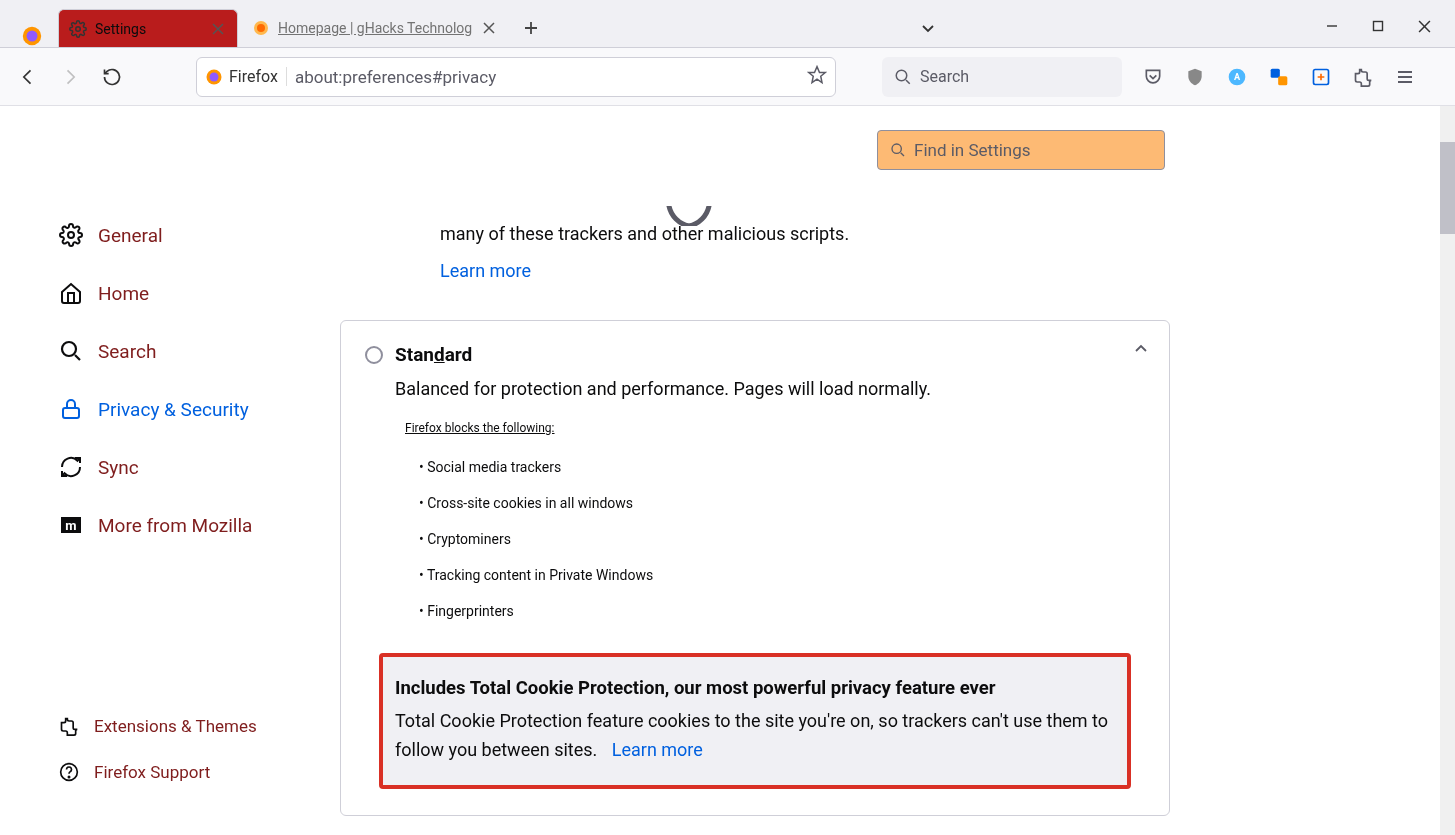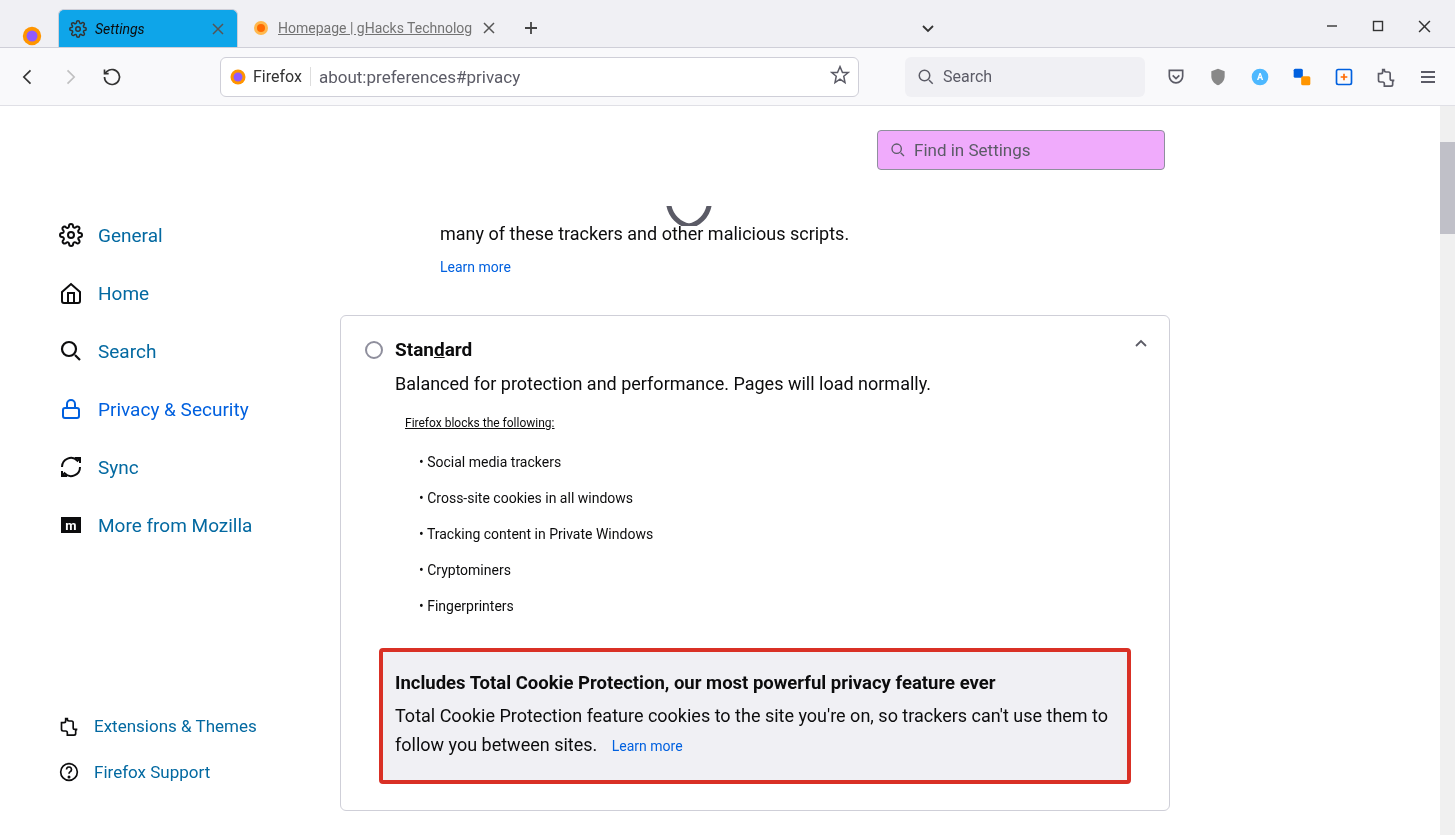--- a/index.html
+++ b/index.html
@@ -36,24 +36,23 @@
       height: 38px;
       border-radius: 6px 6px 0 0;
       margin: 0 2px;
       font-size: 14px;
       gap: 8px;
       min-width: 180px;
       max-width: 280px;
       position: relative;
     }
     .tab.active {
-      background: #0ea5e9;
+      background: #b91c1c;
       border: 1px solid #cfcfd8;
       border-bottom: none;
-      font-style: italic;
     }
     .tab.inactive { color: #737373; text-decoration: underline; }
     .tab-icon { width: 18px; height: 18px; display: flex; align-items: center; justify-content: center; flex-shrink: 0; }
     .tab-label { flex: 1; white-space: nowrap; overflow: hidden; text-overflow: ellipsis; }
     .tab-close { width: 18px; height: 18px; display: flex; align-items: center; justify-content: center; color: #555; cursor: pointer; flex-shrink: 0; }
     .new-tab-btn { width: 30px; height: 30px; display: flex; align-items: center; justify-content: center; margin-left: 6px; margin-bottom: 4px; cursor: pointer; color: #444; }
     .window-controls { margin-left: auto; display: flex; align-items: center; gap: 0; margin-bottom: 4px; }
     .win-ctrl { width: 46px; height: 34px; display: flex; align-items: center; justify-content: center; color: #333; cursor: pointer; }
     .tab-dropdown { width: 30px; height: 30px; display: flex; align-items: center; justify-content: center; margin-left: auto; margin-bottom: 4px; color: #333; }
 
@@ -71,21 +70,21 @@
     .nav-btn.disabled { opacity: 0.5; }
     .address-bar {
       flex: 1;
       height: 40px;
       background: #fff;
       border: 1px solid #cfcfd8;
       border-radius: 6px;
       display: flex;
       align-items: center;
       padding: 0 8px;
-      margin: 0 40px 0 84px;
+      margin: 0 40px 0 60px;
       gap: 8px;
       max-width: 640px;
     }
     .address-identity { display: flex; align-items: center; gap: 6px; font-size: 16px; color: #333; padding-right: 8px; border-right: 1px solid #ddd; }
     .address-url { flex: 1; font-size: 17px; color: #5b5b66; }
     .address-star { color: #5b5b66; }
     .search-bar {
       width: 240px;
       height: 40px;
       background: #f0f0f4;
@@ -114,21 +113,21 @@
       flex-direction: column;
     }
     .sidebar-spacer-top { height: 60px; }
     .sidebar-items { flex: 1; }
     .sidebar-item {
       display: flex;
       align-items: center;
       gap: 14px;
       padding: 16px 0 16px 58px;
       font-size: 19px;
-      color: #0369a1;
+      color: #7f1d1d;
       cursor: pointer;
     }
     .sidebar-item.active { color: #0060df; }
     .sidebar-item .sb-icon { width: 26px; height: 26px; display: flex; align-items: center; justify-content: center; }
     .sidebar-footer { padding-left: 58px; padding-bottom: 20px; }
     .sidebar-footer .sidebar-item { padding: 12px 0; font-size: 17px; text-align: center; }
 
     .main {
       flex: 1;
       padding: 24px 30px 0 30px;
@@ -142,21 +141,21 @@
       width: 288px;
       height: 40px;
       border: 1px solid #8f8f9d;
       border-radius: 4px;
       display: flex;
       align-items: center;
       padding: 0 12px;
       gap: 8px;
       font-size: 17px;
       color: #5b5b66;
-      background: #f0abfc;
+      background: #fdba74;
     }
 
     .main-scroll-content {
       max-width: 830px;
       margin-top: 90px;
     }
 
     .intro-text {
       margin-left: 100px;
       font-size: 18px;
@@ -165,21 +164,21 @@
     }
     .shield-partial {
       position: absolute;
       left: 355px;
       top: 100px;
       width: 48px;
       height: 20px;
     }
     .learn-link {
       color: #0060df;
-      font-size: 14px;
+      font-size: 18px;
       cursor: pointer;
       display: inline-block;
       margin-top: 10px;
     }
 
     .option-card {
       border: 1px solid #cfcfd8;
       border-radius: 6px;
       margin-top: 36px;
       padding: 22px 24px 26px 24px;
@@ -521,22 +520,22 @@
         <div class="chevron-collapse">
           <svg width="16" height="16" viewBox="0 0 16 16" fill="none" stroke="#5b5b66" stroke-width="1.8">
               <path d="M3 10 L8 5 L13 10"></path>
             </svg>
         </div>
         <div class="option-desc">Balanced for protection and performance. Pages will load normally.</div>
         <div class="blocks-label">Firefox blocks the following:</div>
         <ul class="blocks-list">
           <li>Social media trackers</li>
           <li>Cross-site cookies in all windows</li>
+          <li>Cryptominers</li>
           <li>Tracking content in Private Windows</li>
-          <li>Cryptominers</li>
           <li>Fingerprinters</li>
         </ul>
 
         <div class="tcp-box">
           <div class="tcp-title">Includes Total Cookie Protection, our most powerful privacy feature ever</div>
           <div class="tcp-desc">
             <span>Total Cookie Protection feature cookies to the site you're on, so trackers can't use them to follow you between sites.</span>
             <span class="learn-link">Learn more</span>
           </div>
         </div>

